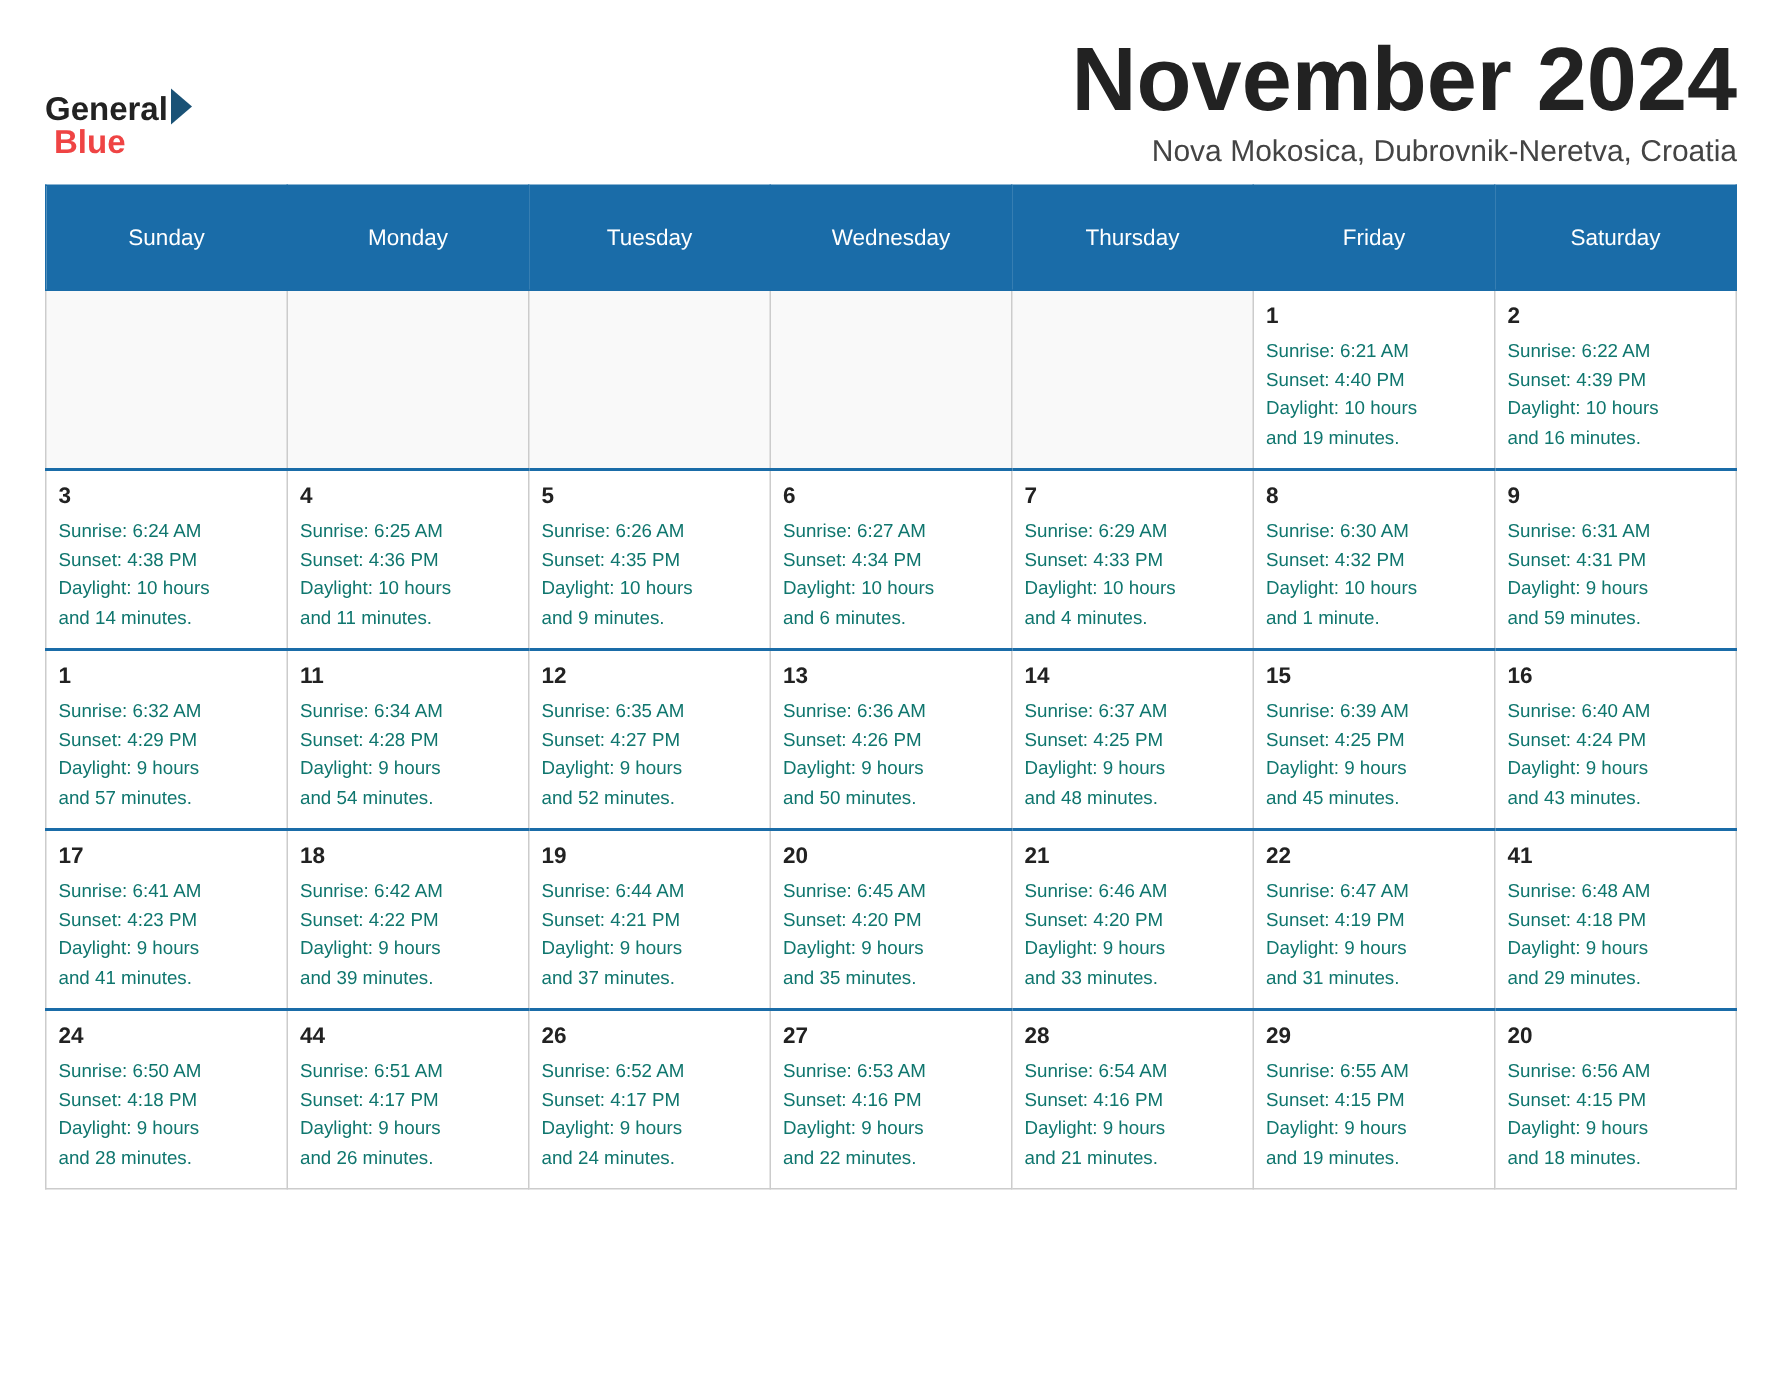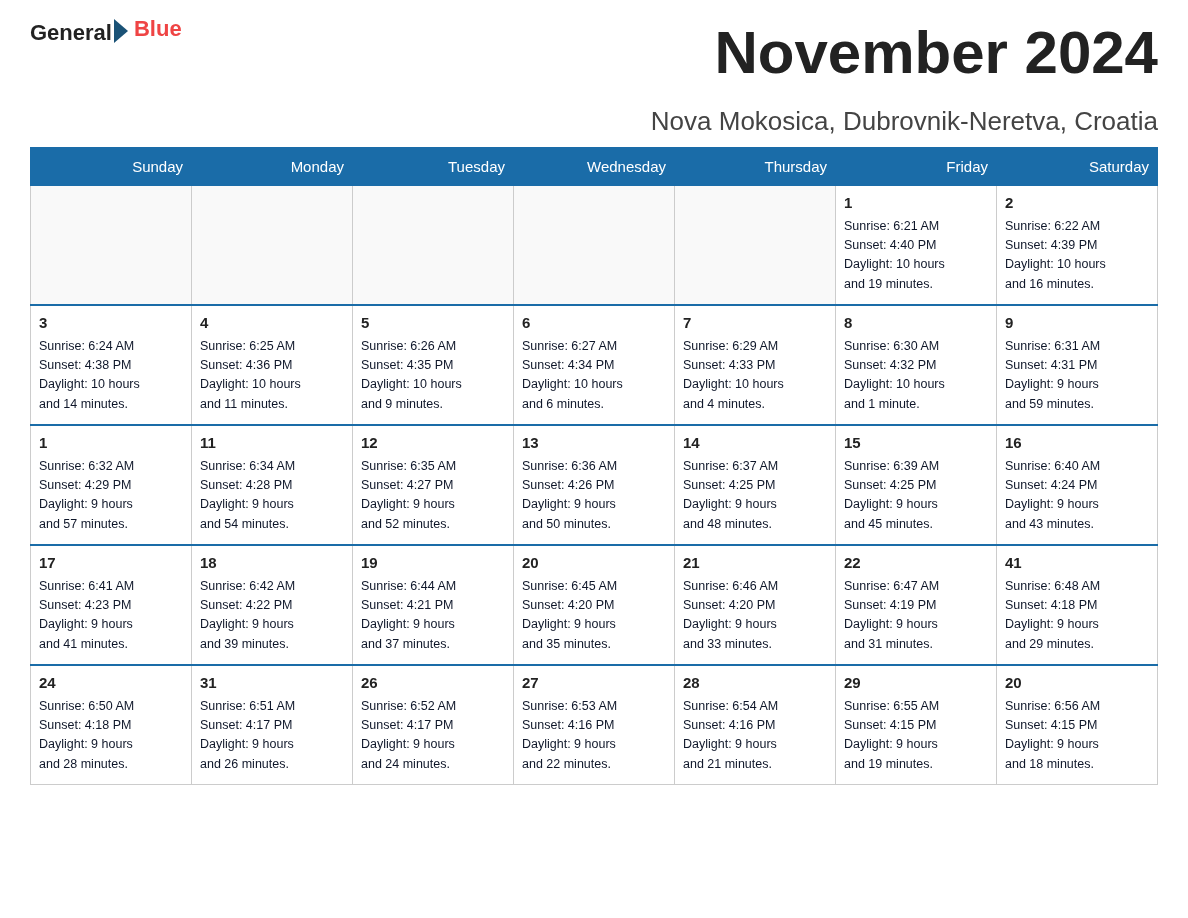--- a/index.html
+++ b/index.html
@@ -33,22 +33,23 @@
       margin-top: -4px;
     }
     .logo-blue {
       font-size: 22px;
       font-weight: bold;
       color: #ef4444;
       margin-left: 4px;
     }
     .logo-wrapper {
       display: flex;
-      flex-direction: row;
+      flex-direction: column;
       align-items: flex-start;
+      margin-top: 40px;
     }
     .logo-row1 {
       display: flex;
       align-items: center;
     }
     .logo-row2 {
       display: flex;
       align-items: center;
       margin-top: -4px;
       padding-left: 2px;
@@ -56,36 +57,36 @@
     .title-section {
       text-align: right;
     }
     .month-title {
       font-size: 60px;
       font-weight: bold;
       color: #222;
       line-height: 1.1;
     }
     .location-title {
-      font-size: 26px;
+      font-size: 20px;
       color: #444;
-      margin-top: 20px;
+      margin-top: 4px;
     }
     .calendar {
       width: 100%;
       border-collapse: collapse;
       margin-top: 10px;
     }
     .calendar th {
       background-color: #1a6ca8;
       color: #fff;
-      padding: 10px 8px;
+      padding: 26px 8px;
       font-size: 15px;
       font-weight: normal;
-      text-align: right;
+      text-align: center;
       border: 1px solid #1a6ca8;
     }
     .calendar td {
       vertical-align: top;
       padding: 6px 8px 10px 8px;
       border: 1px solid #ccc;
       width: 14.28%;
       min-height: 110px;
       font-size: 13px;
       line-height: 1.5;
@@ -93,21 +94,21 @@
     }
     .day-number {
       font-size: 15px;
       font-weight: bold;
       color: #222;
       display: block;
       margin-bottom: 2px;
     }
     .day-info {
       font-size: 12.5px;
-      color: #0f172a;
+      color: #0f766e;
       line-height: 1.55;
     }
     .empty-cell {
       background: #f9f9f9;
     }
     tr:not(:last-child) td {
       border-bottom: 2px solid #1a6ca8;
     }
   </style>
 </head>
@@ -246,21 +247,21 @@
           <span class="day-number">41</span>
           <div class="day-info">Sunrise: 6:48 AM<br>Sunset: 4:18 PM<br>Daylight: 9 hours<br>and 29 minutes.</div>
         </td>
       </tr>
       <tr>
         <td>
           <span class="day-number">24</span>
           <div class="day-info">Sunrise: 6:50 AM<br>Sunset: 4:18 PM<br>Daylight: 9 hours<br>and 28 minutes.</div>
         </td>
         <td>
-          <span class="day-number">31</span>
+          <span class="day-number">44</span>
           <div class="day-info">Sunrise: 6:51 AM<br>Sunset: 4:17 PM<br>Daylight: 9 hours<br>and 26 minutes.</div>
         </td>
         <td>
           <span class="day-number">26</span>
           <div class="day-info">Sunrise: 6:52 AM<br>Sunset: 4:17 PM<br>Daylight: 9 hours<br>and 24 minutes.</div>
         </td>
         <td>
           <span class="day-number">27</span>
           <div class="day-info">Sunrise: 6:53 AM<br>Sunset: 4:16 PM<br>Daylight: 9 hours<br>and 22 minutes.</div>
         </td>

